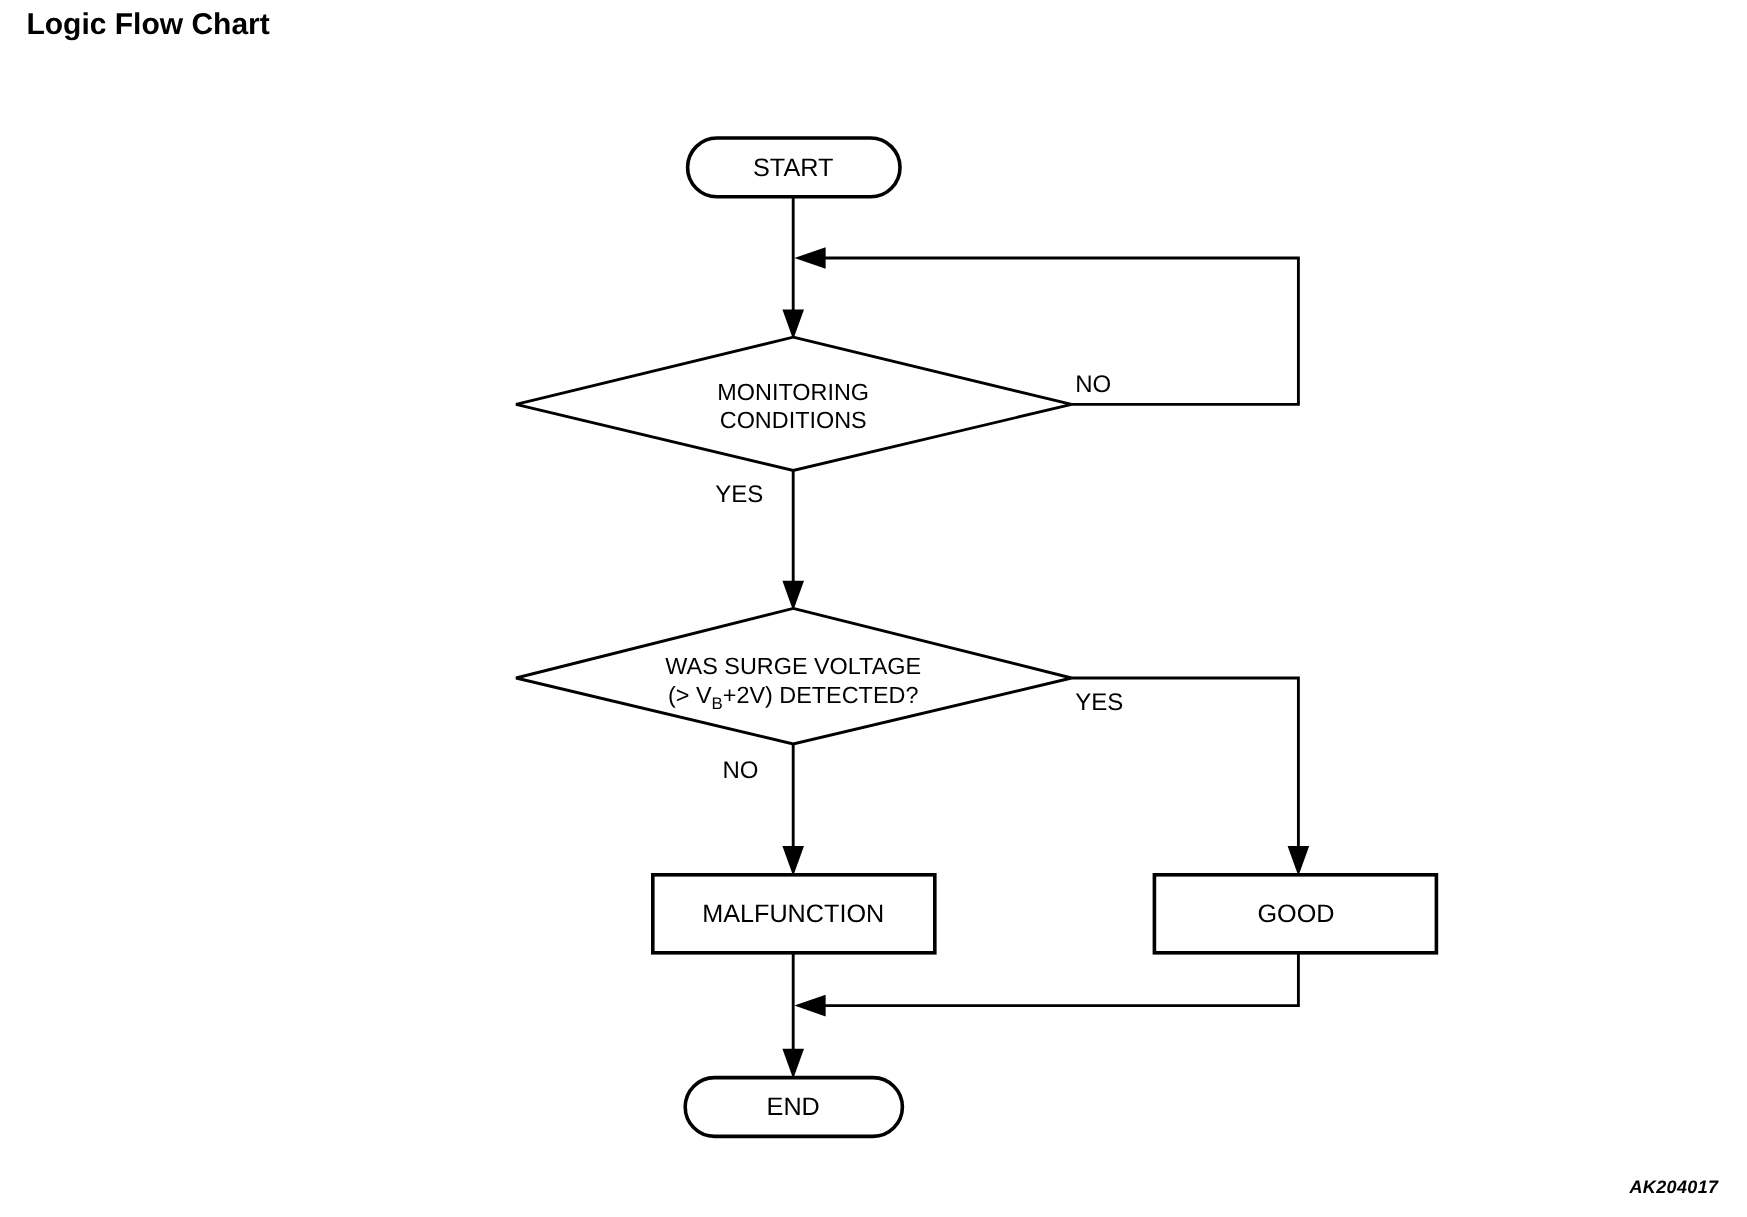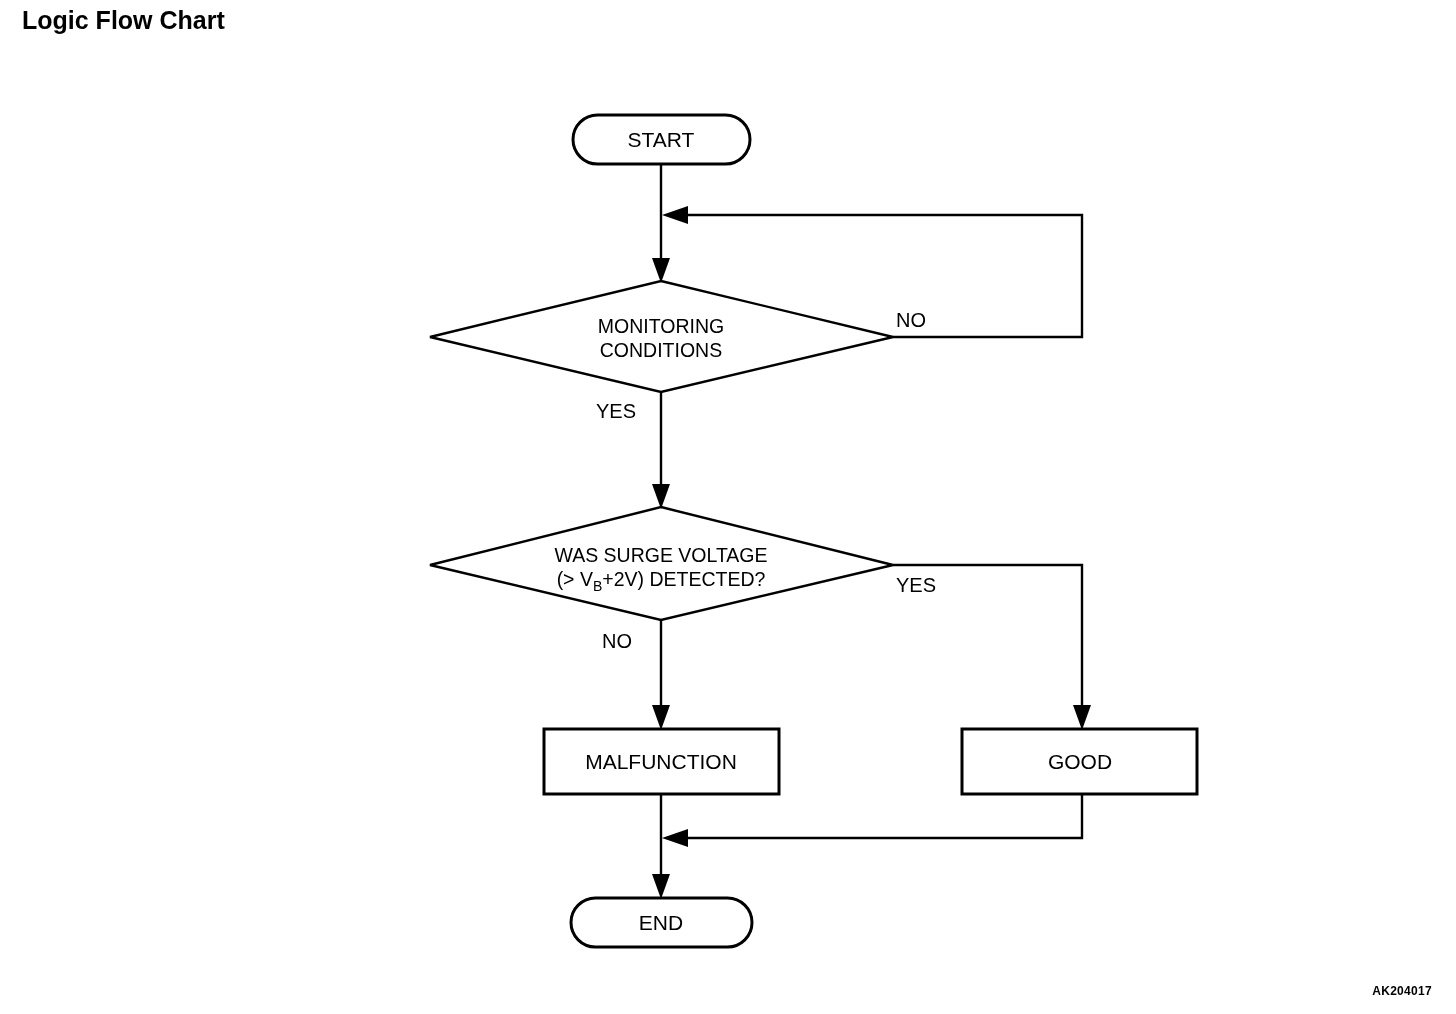--- a/index.html
+++ b/index.html
@@ -23,24 +23,25 @@
     font-size: 25px;
     font-weight: bold;
     letter-spacing: 0px;
     white-space: nowrap;
     text-align: center;
   }
   #corner-code {
     position: absolute;
     right: 24px;
     bottom: 16px;
-    font-size: 12px;
+    font-size: 15px;
     font-weight: bold;
     letter-spacing: 0.3px;
     white-space: nowrap;
+    font-style: italic;
   }
   #flow-canvas {
     position: absolute;
     left: 0;
     top: 0;
     width: 1456px;
     height: 1014px;
   }
   .node-shape {
     fill: #ffffff;

